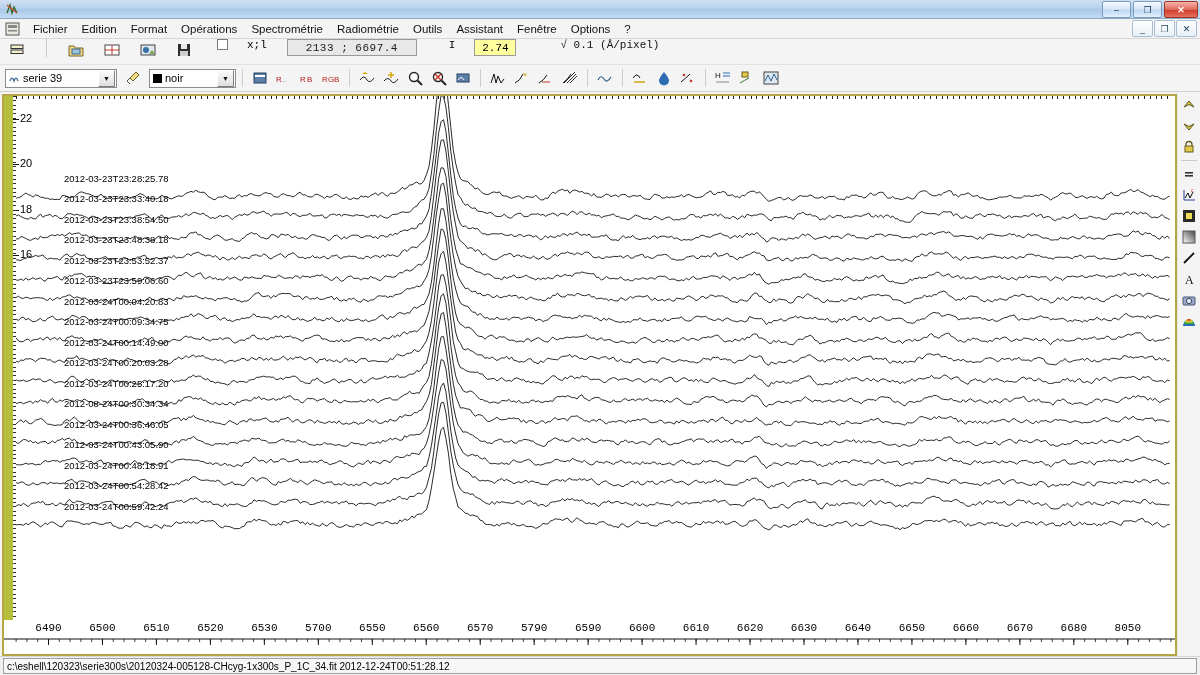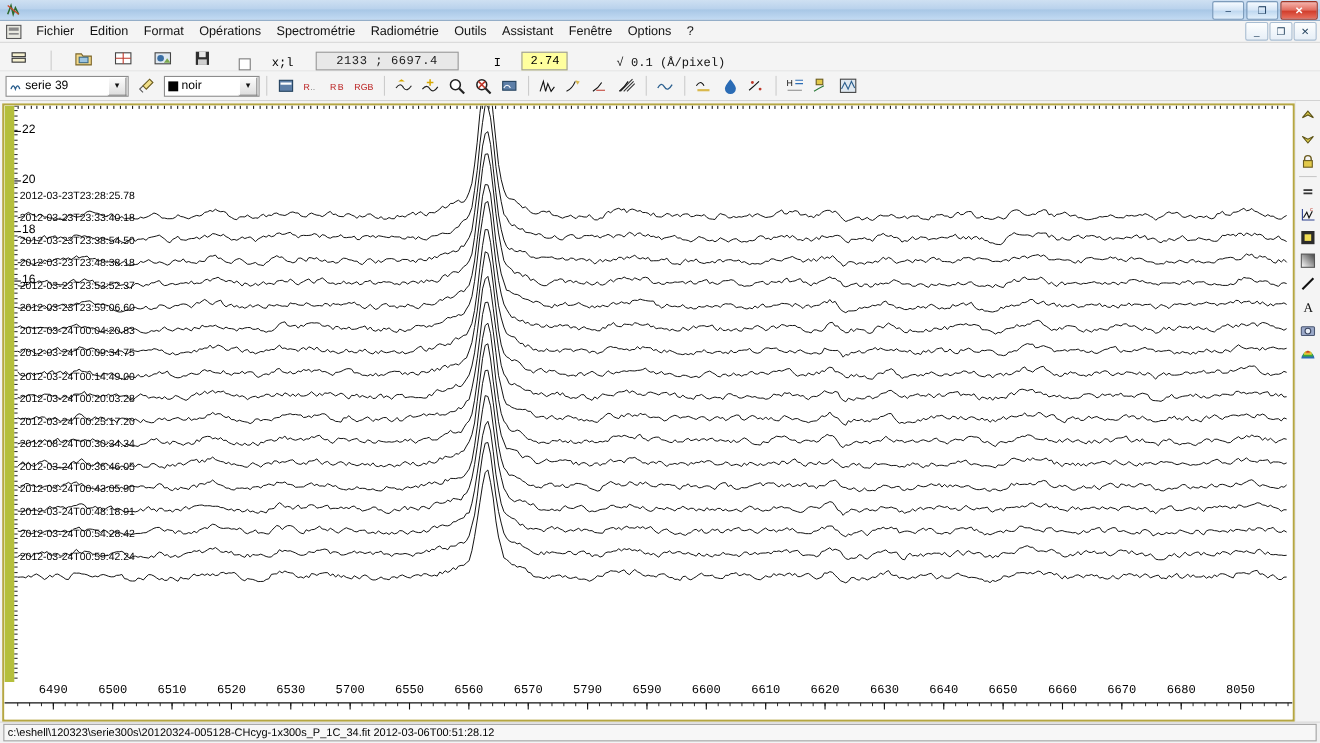--- a/index.html
+++ b/index.html
@@ -37,21 +37,21 @@
   .mdi-icon{width:15px;height:14px;margin:0 6px 0 3px;flex:0 0 15px;position:relative;}
   .menu-item{padding:2px 7px;font-size:11.5px;color:#111;white-space:nowrap;cursor:default;}
   .mdi-btns{margin-left:auto;display:flex;gap:1px;padding-right:3px;}
   .mdi-btn{width:19px;height:15px;border:1px solid #a8bdd2;border-radius:2px;
     background:linear-gradient(to bottom,#fdfefe,#e7eff7);
     display:flex;align-items:center;justify-content:center;font-size:9px;color:#24435f;}
 
   
   .toolbar1{
     height:25px;flex:0 0 25px;background:#f4f4f4;border-bottom:1px solid #e2e2e2;
-    display:flex;align-items:flex-end;padding-left:6px;gap:14px;
+    display:flex;align-items:flex-start;padding-left:6px;gap:14px;
   }
   .tbtn{width:20px;height:20px;display:flex;align-items:center;justify-content:center;
     border:1px solid transparent;border-radius:2px;}
   .tsep{width:1px;height:18px;background:#cccccc;margin:0 4px;}
   .chk{width:9px;height:9px;border:1px solid #7b7b7b;background:#fff;margin:0 5px 0 8px;}
   .lbl{font-family:"Liberation Mono",monospace;font-size:11px;color:#000;}
   .coordbox{
     width:128px;height:15px;background:#e8e8e8;border:1px solid #9a9a9a;
     display:flex;align-items:center;justify-content:center;margin-left:6px;
     font-family:"Liberation Mono",monospace;font-size:11px;color:#1a1a1a;letter-spacing:.5px;
@@ -79,21 +79,21 @@
 
   
   .body{flex:1 1 auto;display:flex;min-height:0;background:#f4f4f4;}
   .plotwrap{flex:1 1 auto;position:relative;margin:2px 0 0 2px;
     border:2px solid #b5a642;background:#ffffff;display:flex;flex-direction:column;min-width:0;}
   .plot{position:relative;flex:1 1 auto;background:#fff;overflow:hidden;}
   .axisv{position:absolute;left:0;top:0;bottom:0;width:9px;background:#b5bf3c;}
   .plot svg{position:absolute;inset:0;width:100%;height:100%;}
   .ylab{position:absolute;font-size:11px;color:#000;font-family:"Liberation Sans",sans-serif;}
   .tlab{position:absolute;font-size:9.5px;color:#000;white-space:nowrap;
-    font-family:"Liberation Sans",sans-serif;}
+    font-family:"Liberation Sans",sans-serif;margin-left:46px;}
   .xaxis{position:relative;height:34px;flex:0 0 34px;background:#fff;}
   .xtick{position:absolute;top:2px;font-size:11px;color:#000;transform:translateX(-50%);font-family:Liberation Mono, monospace;}
 
   
   .vtools{width:22px;flex:0 0 22px;background:#f4f4f4;display:flex;flex-direction:column;
     align-items:center;padding-top:3px;gap:1px;border-left:1px solid #e6e6e6;}
   .vbtn{width:18px;height:18px;display:flex;align-items:center;justify-content:center;
     border:1px solid transparent;border-radius:2px;}
   .vsep{width:16px;height:1px;background:#c9c9c9;margin:2px 0;}
 
@@ -946,16 +946,16 @@
           <path d="M2.2 10 a4.8 4.8 0 0 1 9.6 0 Z" fill="#3aa83a"></path>
           <path d="M3.4 8.5 a3.6 3.6 0 0 1 7.2 0 Z" fill="#e8d23a"></path>
           <path d="M4.6 7.2 a2.4 2.4 0 0 1 4.8 0 Z" fill="#e07a2a"></path>
           <path d="M5.8 6.2 a1.2 1.2 0 0 1 2.4 0 Z" fill="#c0392b"></path>
         </svg>
       </div>
     </div>
   </div>
 
   <div class="statusbar">
-    <div class="statusfield">c:\eshell\120323\serie300s\20120324-005128-CHcyg-1x300s_P_1C_34.fit 2012-03-06T00:51:28.12</div>
+    <div class="statusfield">c:\eshell\120323\serie300s\20120324-005128-CHcyg-1x300s_P_1C_34.fit 2012-12-24T00:51:28.12</div>
   </div>
 
 </div>
 
 </body></html>

